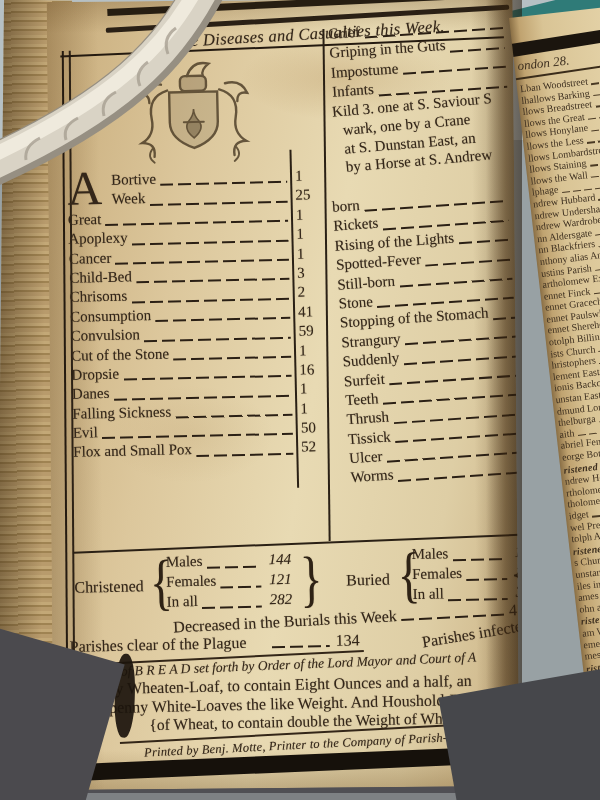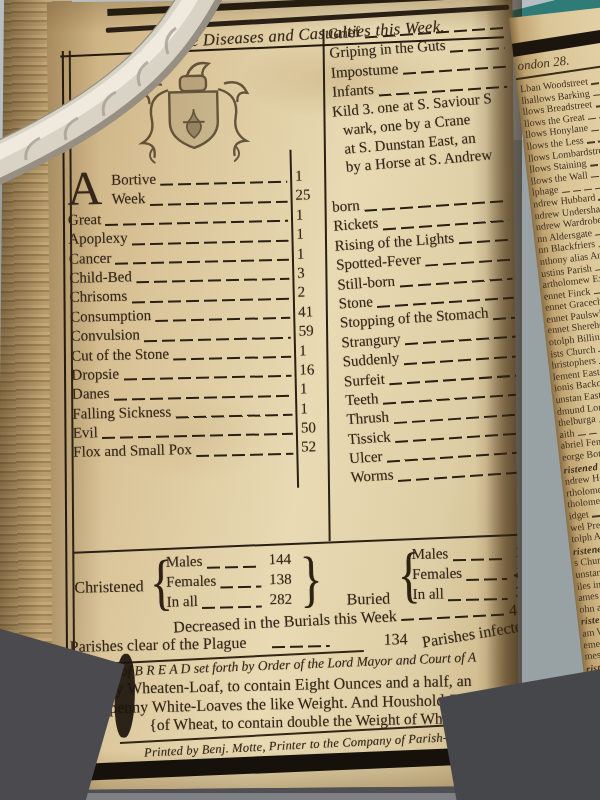--- a/index.html
+++ b/index.html
@@ -65,30 +65,30 @@
   .nm{white-space:nowrap;}
   .lead{flex:1;height:2px;margin:0 3px 4px 4px;align-self:flex-end;
         background:repeating-linear-gradient(90deg,#2b2015 0 13px,rgba(0,0,0,0) 13px 18px);}
   .val{width:27px;font-size:15px;padding-left:5px;}
 
   
   .sum-label{position:absolute;font-size:16px;white-space:nowrap;}
   .brace{position:absolute;font-size:62px;font-weight:400;line-height:1;color:#2e2215;transform:scaleX(.75);}
   .sum-rows{position:absolute;width:132px;}
   .sum-rows .row{height:20px;}
-  .sum-rows .val{width:34px;}
+  .sum-rows .val{width:34px;font-style:italic;}
   .partial-pla{position:absolute;left:468px;top:556px;font-size:13px;transform:rotate(-50deg);opacity:.8;}
 
   .dec-line{position:absolute;left:118px;top:611px;width:352px;display:flex;align-items:baseline;
             font-size:16px;transform:rotate(-1.6deg);white-space:nowrap;}
   .plague-line{position:absolute;left:14px;top:633px;width:460px;height:24px;font-size:16px;}
   .plague-line .pl-label{position:absolute;left:0;top:0;white-space:nowrap;}
   .plague-line .pl-lead{position:absolute;left:202px;top:13px;width:58px;height:2px;
         background:repeating-linear-gradient(90deg,#2b2015 0 13px,rgba(0,0,0,0) 13px 18px);}
-  .plague-line .pl-val{position:absolute;left:266px;top:0;margin-left:48px;}
+  .plague-line .pl-val{position:absolute;left:266px;top:0;}
   .plague-line .pl-right{position:absolute;left:352px;top:-4px;white-space:nowrap;transform:rotate(-8deg);}
 
   .assize{position:absolute;left:0;top:657px;width:470px;}
   .assize .a0{font-style:italic;font-size:13.5px;padding-left:4px;white-space:nowrap;transform:rotate(-1deg);}
   .assize .a1{font-size:16px;padding-left:12px;margin-top:3px;white-space:nowrap;}
   .assize .a2{font-size:16px;padding-left:52px;margin-top:1px;white-space:nowrap;}
   .assize .a3{font-size:15.5px;padding-left:92px;white-space:nowrap;}
   .printed{position:absolute;left:86px;top:737px;width:390px;font-style:italic;font-size:12.5px;
            white-space:nowrap;transform:rotate(-1.6deg);letter-spacing:.2px;}
 
@@ -326,30 +326,30 @@
       <div class="brace" style="left:92px;top:548px">{</div>
       <div class="sum-rows" id="chr-rows" style="left:112px;top:551px">
           <div class="row">
             <span class="nm">Males</span>
             <i class="lead"></i>
             <span class="val">144</span>
           </div>
           <div class="row">
             <span class="nm">Females</span>
             <i class="lead"></i>
-            <span class="val">138</span>
+            <span class="val">121</span>
           </div>
           <div class="row">
             <span class="nm">In all</span>
             <i class="lead"></i>
             <span class="val">282</span>
           </div>
         </div>
       <div class="brace" style="left:242px;top:548px">}</div>
-      <div class="sum-label" style="left:292px;top:592px">Buried</div>
+      <div class="sum-label" style="left:292px;top:573px">Buried</div>
       <div class="brace" style="left:340px;top:546px">{</div>
       <div class="sum-rows" id="bur-rows" style="left:358px;top:549px">
           <div class="row">
             <span class="nm">Males</span>
             <i class="lead"></i>
             <span class="val">159</span>
           </div>
           <div class="row">
             <span class="nm">Females</span>
             <i class="lead"></i>

